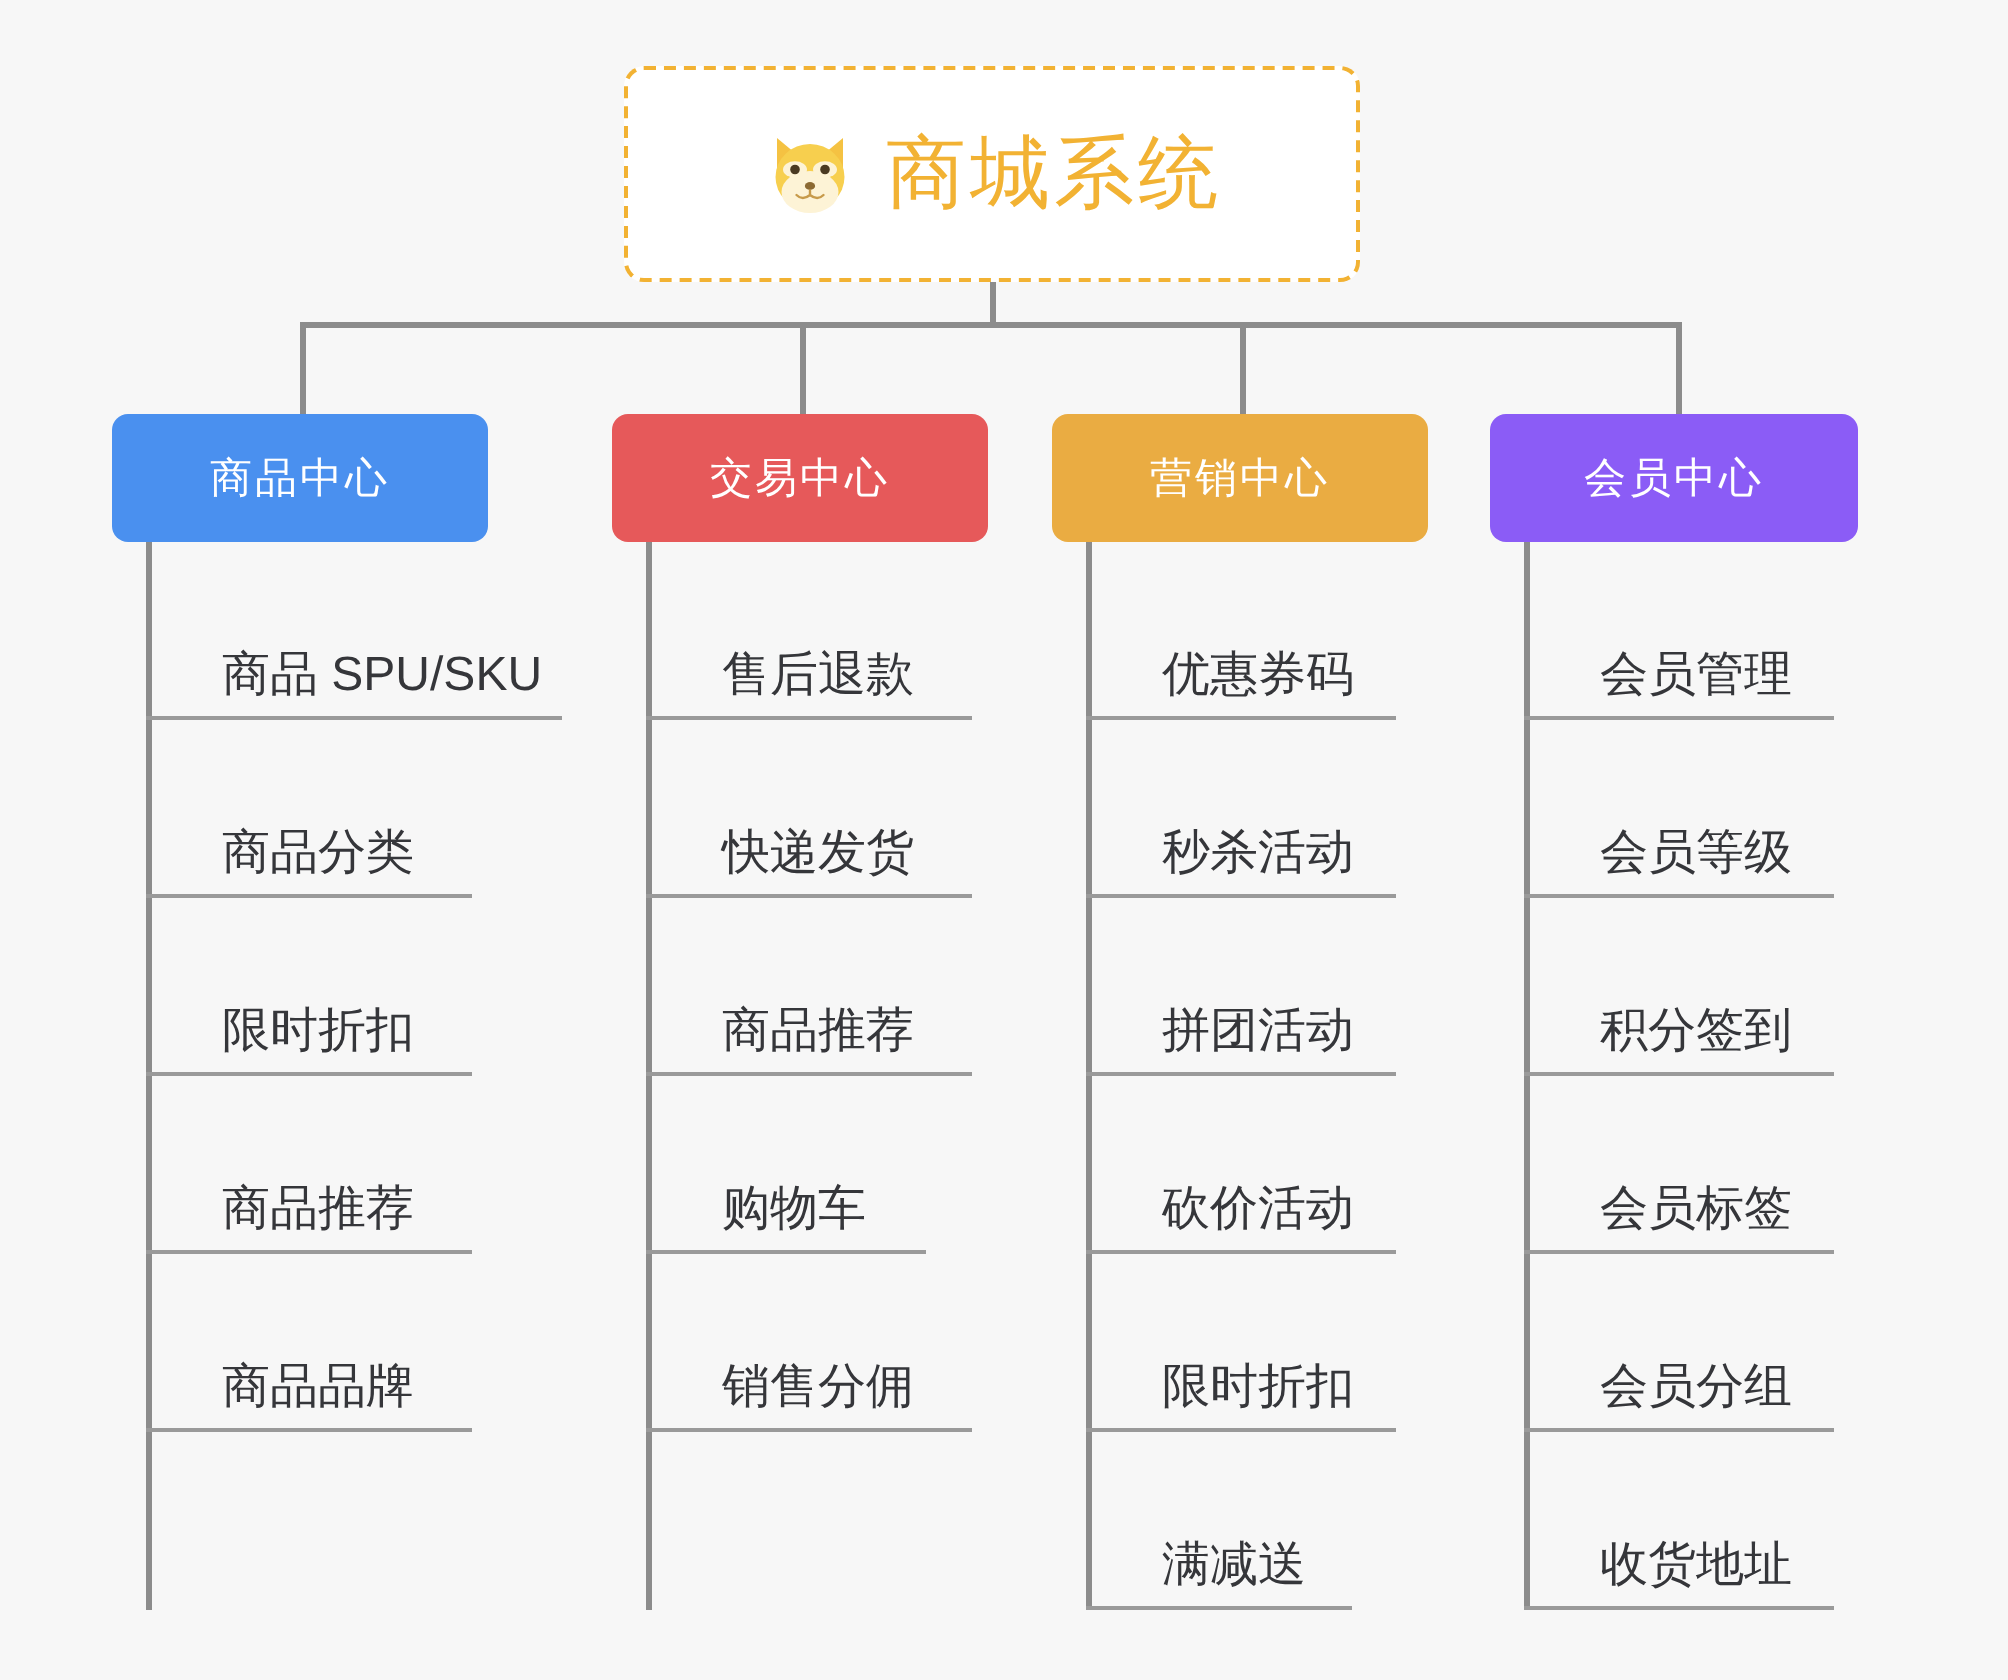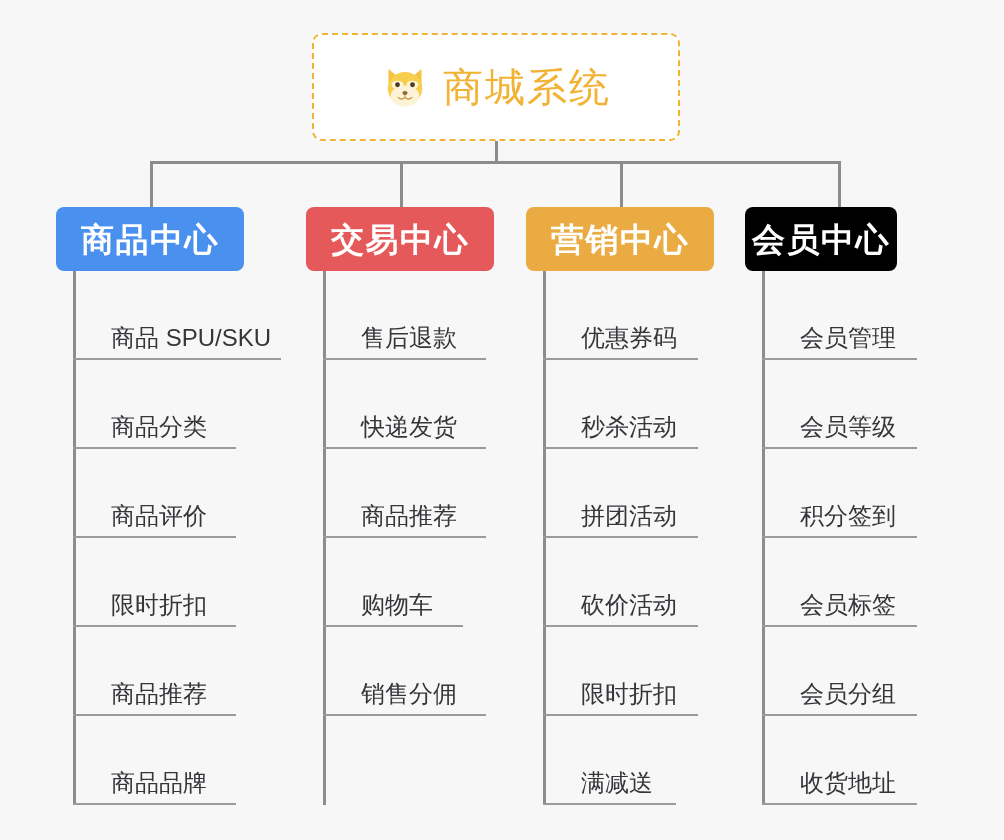--- a/index.html
+++ b/index.html
@@ -70,26 +70,25 @@
     left: 0;
     top: 0;
     height: 64px;
     border-radius: 8px;
     display: flex;
     align-items: center;
     justify-content: center;
     box-sizing: border-box;
   }
   .cat-header-label {
-    font-size: 33px;
+    font-size: 21px;
     color: #ffffff;
     letter-spacing: 1.5px;
     line-height: 1;
     white-space: nowrap;
-    font-weight: bold;
   }
 
   
   .spine {
     position: absolute;
     width: 3px;
     background: #8c8c8c;
     left: 17px;
     top: 64px;
   }
@@ -171,24 +170,20 @@
       <div class="leaf-item">
         <span class="leaf-underline" style="width:208px;"></span>
         <span class="leaf-label">商品 SPU/SKU</span>
       </div>
       <div class="leaf-item">
         <span class="leaf-underline" style="width:163px;"></span>
         <span class="leaf-label">商品分类</span>
       </div>
       <div class="leaf-item">
         <span class="leaf-underline" style="width:163px;"></span>
-        <span class="leaf-label">商品评价</span>
-      </div>
-      <div class="leaf-item">
-        <span class="leaf-underline" style="width:163px;"></span>
         <span class="leaf-label">限时折扣</span>
       </div>
       <div class="leaf-item">
         <span class="leaf-underline" style="width:163px;"></span>
         <span class="leaf-label">商品推荐</span>
       </div>
       <div class="leaf-item">
         <span class="leaf-underline" style="width:163px;"></span>
         <span class="leaf-label">商品品牌</span>
       </div>
@@ -251,21 +246,21 @@
         <span class="leaf-label">限时折扣</span>
       </div>
       <div class="leaf-item">
         <span class="leaf-underline" style="width:133px;"></span>
         <span class="leaf-label">满减送</span>
       </div>
     </div>
   </div>
 
   <div class="column" style="left:745px; width:200px;">
-    <div class="cat-header" style="width:152px; background:#000000;text-align:right;">
+    <div class="cat-header" style="width:184px; background:#8b5cf6;text-align:right;">
       <span class="cat-header-label">会员中心</span>
     </div>
     <div class="spine" style="height:534px;"></div>
     <div class="leaf-list">
       <div class="leaf-item">
         <span class="leaf-underline" style="width:155px;"></span>
         <span class="leaf-label">会员管理</span>
       </div>
       <div class="leaf-item">
         <span class="leaf-underline" style="width:155px;"></span>

